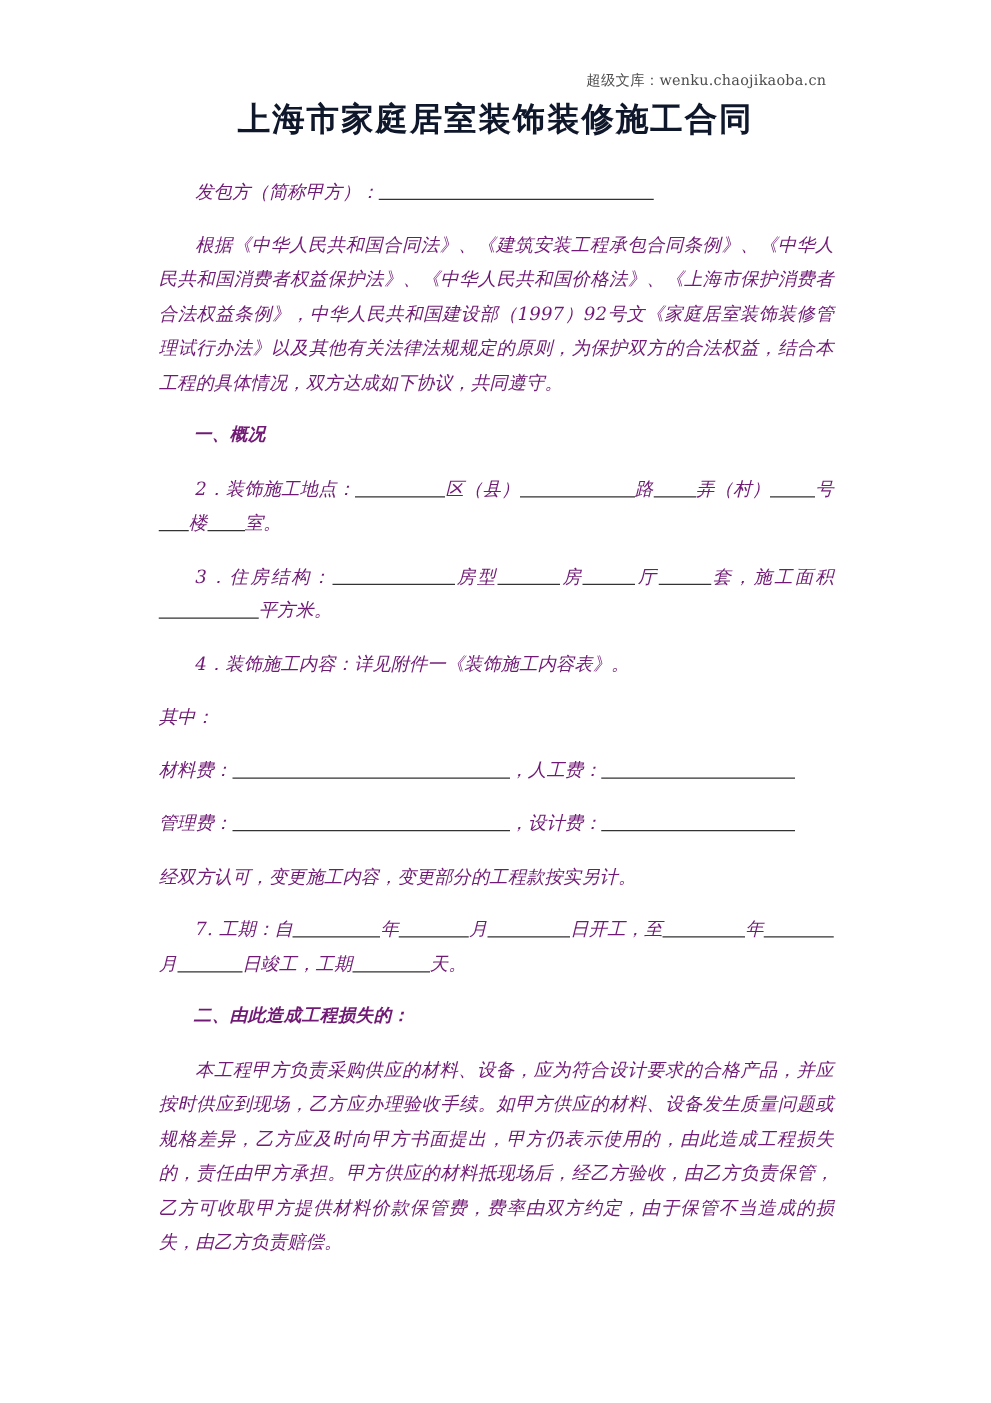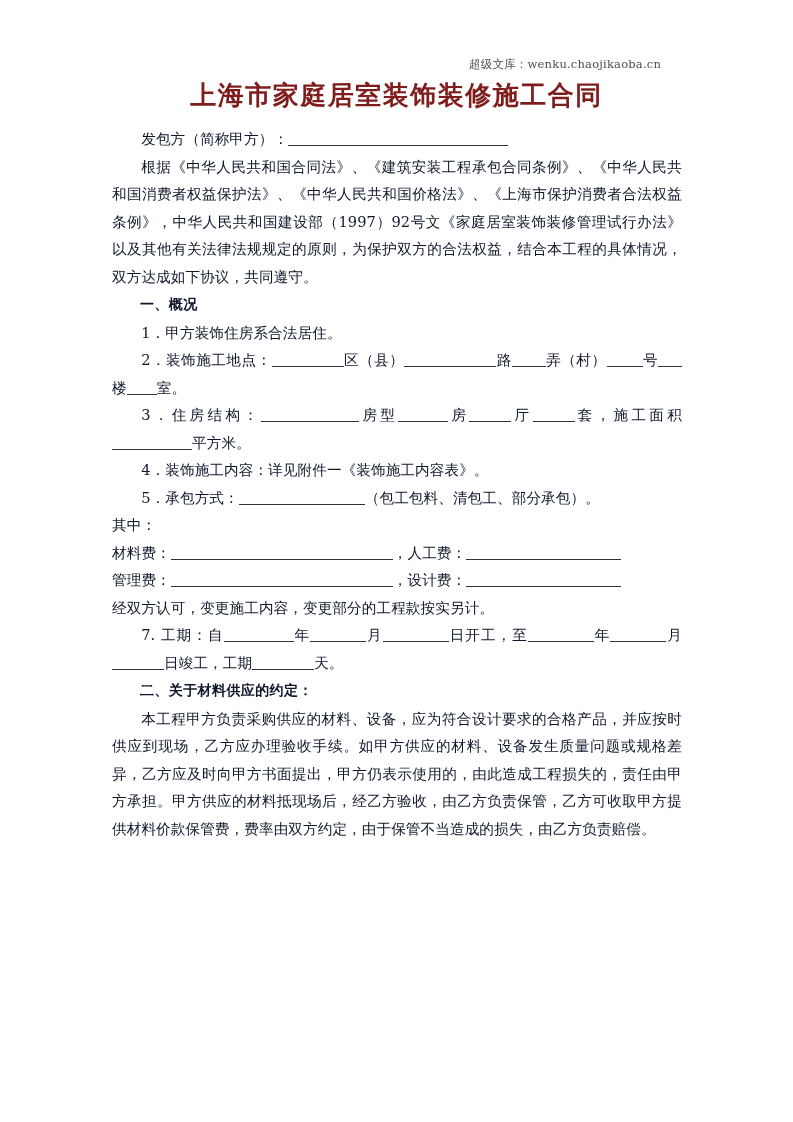--- a/index.html
+++ b/index.html
@@ -33,38 +33,39 @@
     font-family: "DejaVu Serif", "Liberation Serif", serif;
   }
   .doc-title {
     position: absolute;
     top: 78px;
     left: 0;
     width: 793px;
     text-align: center;
     font-size: 26px;
     font-weight: bold;
-    color: #7f1d1d;
+    color: #0f172a;
     letter-spacing: 1.5px;
     font-family: "DejaVu Sans", "Liberation Sans", sans-serif;
   }
   .body-wrap {
     position: absolute;
     left: 112px;
     top: 125px;
     width: 570px;
   }
   p {
-    margin: 0;
+    margin: 15px;
     font-size: 14.6px;
     line-height: 27.5px;
-    color: #0f172a;
+    color: #701a75;
     text-align: justify;
     text-justify: inter-ideograph;
     letter-spacing: 0.1px;
+    font-style: italic;
   }
   p.indent { text-indent: 2em; }
   p.party  { text-indent: 2em; }
   p.sec {
     text-indent: 2em;
     font-weight: bold;
     font-size: 14px;
     font-family: "DejaVu Sans", "Liberation Sans", sans-serif;
     letter-spacing: 0.4px;
     margin-top: 1px;
@@ -86,28 +87,26 @@
 
   <div class="doc-title">上海市家庭居室装饰装修施工合同</div>
 
   <div class="body-wrap">
     <div id="party-block">
         <p class="party nowrapline"><span>发包方（简称甲方）：</span><span class="u" style="width: 220px;"></span></p>
       </div>
     <p class="indent">根据《中华人民共和国合同法》、《建筑安装工程承包合同条例》、《中华人民共和国消费者权益保护法》、《中华人民共和国价格法》、《上海市保护消费者合法权益条例》，中华人民共和国建设部（1997）92号文《家庭居室装饰装修管理试行办法》以及其他有关法律法规规定的原则，为保护双方的合法权益，结合本工程的具体情况，双方达成如下协议，共同遵守。</p>
     <div id="sections-block">
         <p class="sec">一、概况</p>
-        <p class="indent">1．甲方装饰住房系合法居住。</p>
         <p class="indent"><span>2．装饰施工地点：</span><span class="u" style="width: 72px;"></span><span>区（县）</span><span class="u" style="width: 92px;"></span><span>路</span><span class="u" style="width: 34px;"></span><span>弄（村）</span><span class="u" style="width: 36px;"></span><span>号</span><span class="u" style="width: 24px;"></span><span>楼</span><span class="u" style="width: 30px;"></span><span>室。</span></p>
         <p class="indent"><span>3．住房结构：</span><span class="u" style="width: 98px;"></span><span>房型</span><span class="u" style="width: 50px;"></span><span>房</span><span class="u" style="width: 42px;"></span><span>厅</span><span class="u" style="width: 42px;"></span><span>套，施工面积</span><span class="u" style="width: 80px;"></span><span>平方米。</span></p>
         <p class="indent">4．装饰施工内容：详见附件一《装饰施工内容表》。</p>
-        <p class="indent"><span>5．承包方式：</span><span class="u" style="width: 126px;"></span><span>（包工包料、清包工、部分承包）。</span></p>
         <p class="">其中：</p>
         <p class=""><span>材料费：</span><span class="u" style="width: 222px;"></span><span>，人工费：</span><span class="u" style="width: 155px;"></span></p>
         <p class=""><span>管理费：</span><span class="u" style="width: 222px;"></span><span>，设计费：</span><span class="u" style="width: 155px;"></span></p>
         <p class="">经双方认可，变更施工内容，变更部分的工程款按实另计。</p>
         <p class="indent"><span>7. 工期：自</span><span class="u" style="width: 70px;"></span><span>年</span><span class="u" style="width: 56px;"></span><span>月</span><span class="u" style="width: 66px;"></span><span>日开工，至</span><span class="u" style="width: 66px;"></span><span>年</span><span class="u" style="width: 56px;"></span><span>月</span><span class="u" style="width: 52px;"></span><span>日竣工，工期</span><span class="u" style="width: 62px;"></span><span>天。</span></p>
-        <p class="sec">二、关于材料供应的约定：</p>
+        <p class="sec">二、由此造成工程损失的：</p>
         <p class="indent">本工程甲方负责采购供应的材料、设备，应为符合设计要求的合格产品，并应按时供应到现场，乙方应办理验收手续。如甲方供应的材料、设备发生质量问题或规格差异，乙方应及时向甲方书面提出，甲方仍表示使用的，由此造成工程损失的，责任由甲方承担。甲方供应的材料抵现场后，经乙方验收，由乙方负责保管，乙方可收取甲方提供材料价款保管费，费率由双方约定，由于保管不当造成的损失，由乙方负责赔偿。</p>
       </div>
   </div>
 
 </div>
 
 </body></html>

